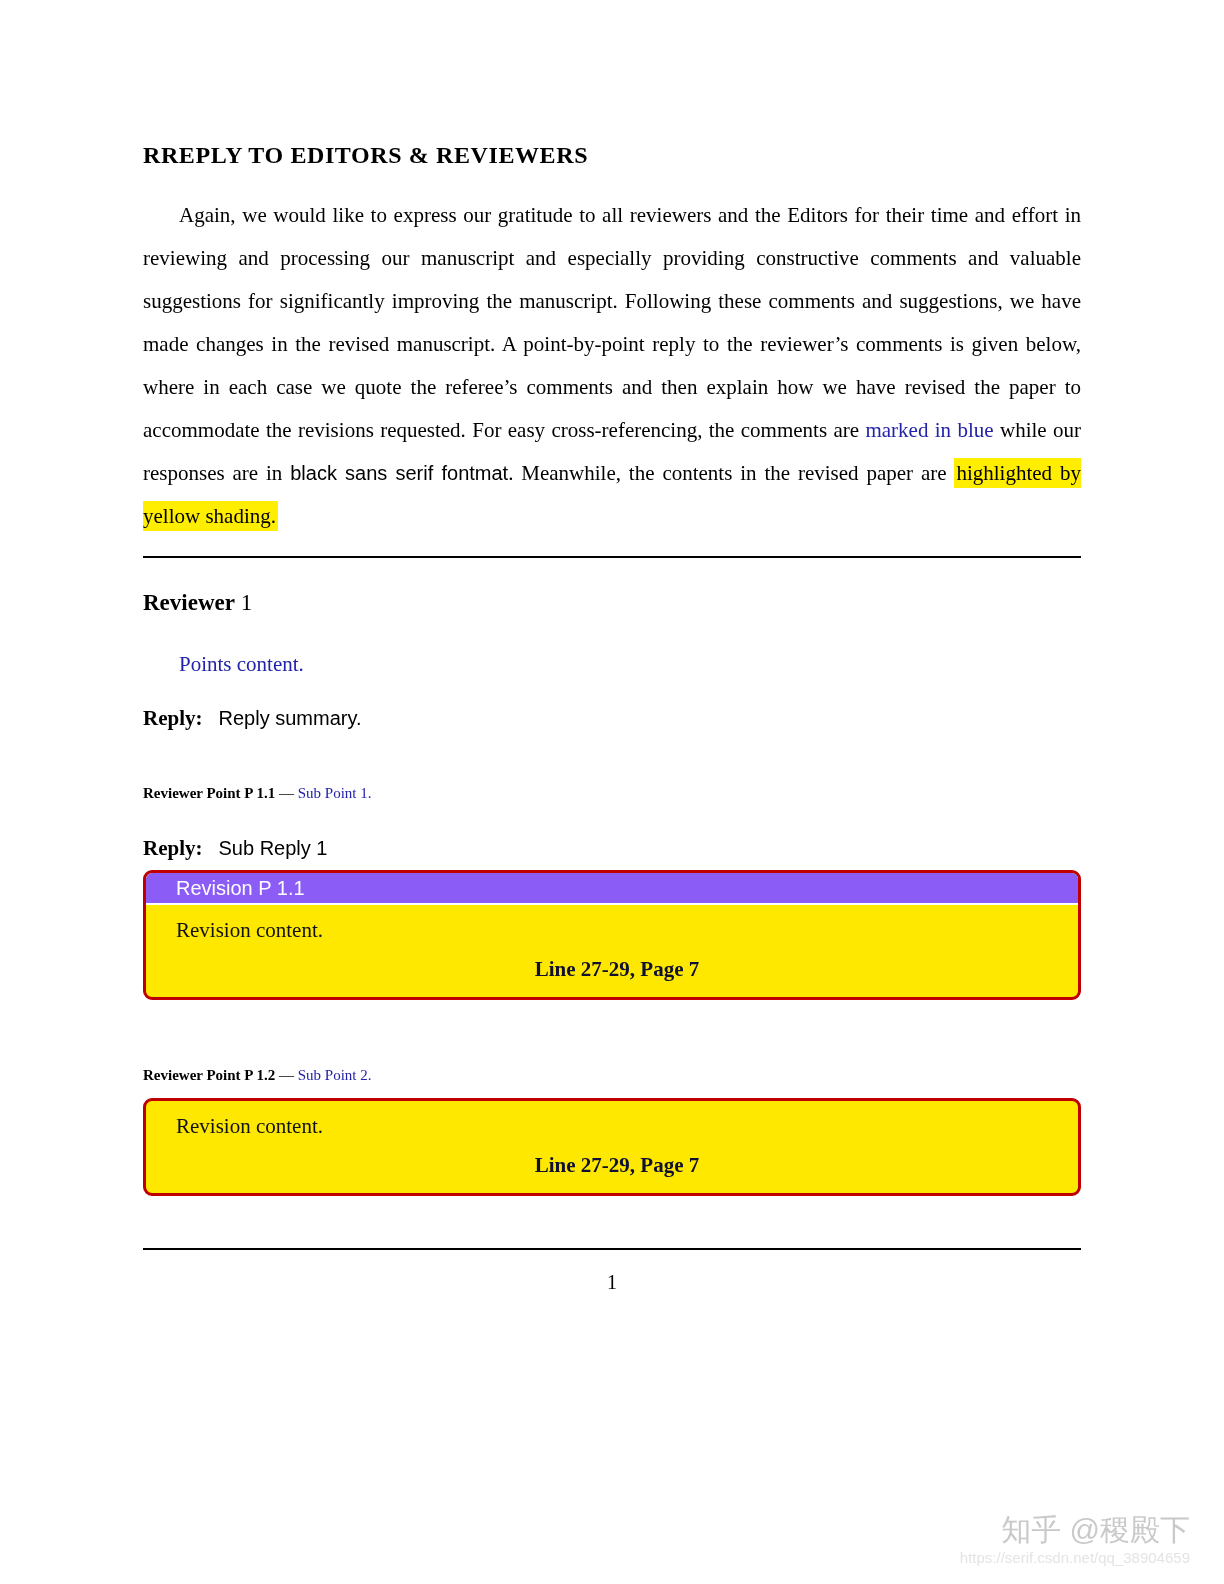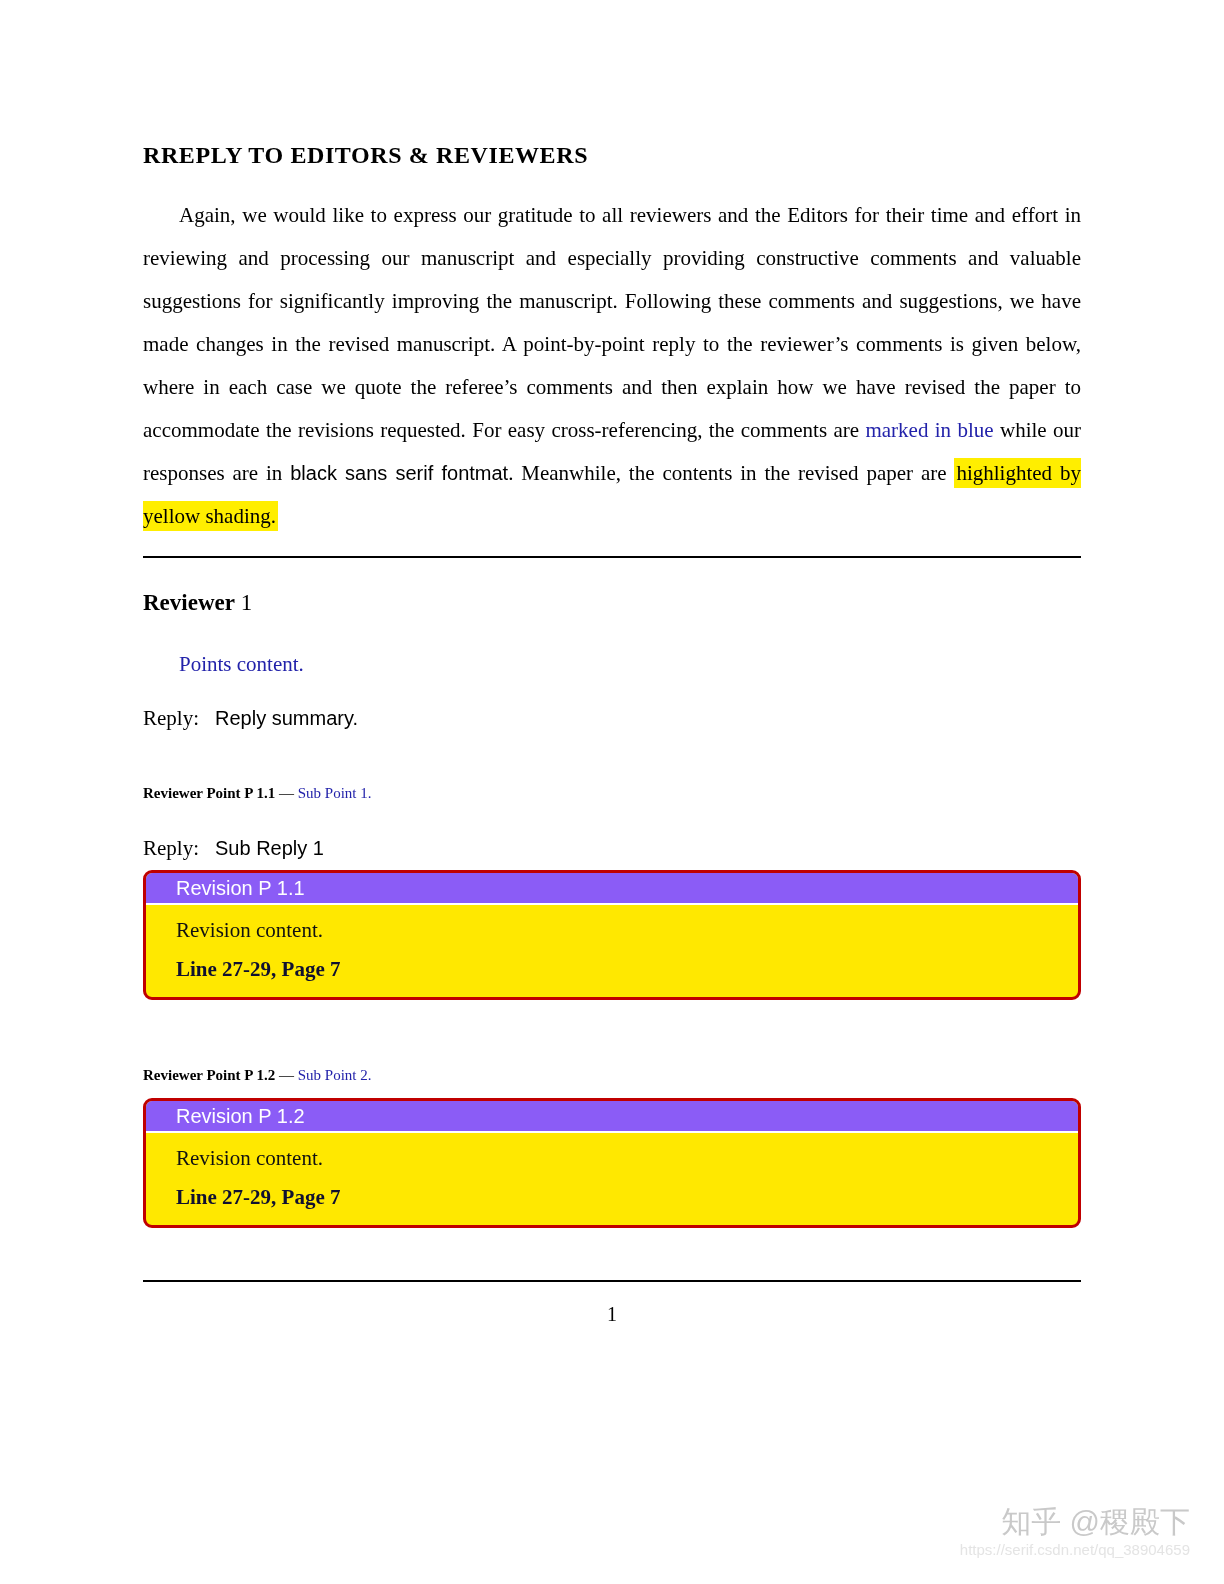--- a/index.html
+++ b/index.html
@@ -30,21 +30,21 @@
   .rule.bottom{margin-top:52px;}
   .reviewer-heading{
     margin-top:30px;font-size:23px;line-height:30px;
   }
   .bold{font-weight:bold;}
   .points-summary{
     margin-top:32px;font-size:21px;line-height:28px;
     padding-left:36px;color:#2222aa;
   }
   .reply-line{margin-top:26px;font-size:21px;line-height:28px;}
-  .reply-line .reply-label{font-weight:normal;}
+  .reply-line .reply-label{font-weight:bold;}
   .reply-line .reply-text{
     font-family:"Liberation Sans","DejaVu Sans",sans-serif;
     font-size:20px;margin-left:16px;
   }
   .point-heading{
     margin-top:46px;font-size:15px;line-height:30px;font-weight:bold;
   }
   .point-heading.second{margin-top:60px;}
   .point-heading .dash{font-weight:normal;color:#000;}
   .point-heading .sub-point{font-weight:normal;color:#2222aa;}
@@ -60,25 +60,25 @@
     color:#ffffff;
     font-family:"Liberation Sans","DejaVu Sans",sans-serif;
     font-size:20px;line-height:20px;
     padding:5px 10px 5px 30px;
     border-bottom:2px solid #ffffff;
   }
   .revision-body{padding:12px 20px 14px 30px;}
   .revision-content{font-size:21px;line-height:26px;color:#111111;}
   .revision-ref{
     margin-top:12px;font-size:21px;line-height:28px;
-    font-weight:bold;text-align:left;color:#101030;
+    font-weight:bold;text-align:center;color:#101030;
   }
   .page-number{margin-top:18px;text-align:center;font-size:20px;line-height:28px;}
   .watermark{
-    position:absolute;right:34px;bottom:24px;
+    position:absolute;right:34px;bottom:16px;
     text-align:right;
     font-family:"Liberation Sans","DejaVu Sans",sans-serif;
   }
   .watermark .wm-main{color:#c9c9c9;font-size:30px;line-height:36px;}
   .watermark .wm-url{color:#e4e4e4;font-size:15px;line-height:20px;}
 </style>
 </head>
 <body>
 
 <div class="page">
@@ -105,21 +105,20 @@
       <div class="revision-body">
         <div class="revision-content">Revision content.</div>
         <div class="revision-ref">Line 27-29, Page 7</div>
       </div>
     </div>
 
     <div class="point-heading second"><span>Reviewer Point P 1.2</span><span class="dash">  — </span><span class="sub-point">Sub Point 2.</span></div>
 
 
     <div class="revision-box">
-      <div class="revision-header">Revision P 1.2</div>
       <div class="revision-body">
         <div class="revision-content">Revision content.</div>
         <div class="revision-ref">Line 27-29, Page 7</div>
       </div>
     </div>
 
     <hr class="rule bottom">
 
     <div class="page-number">1</div>
 

